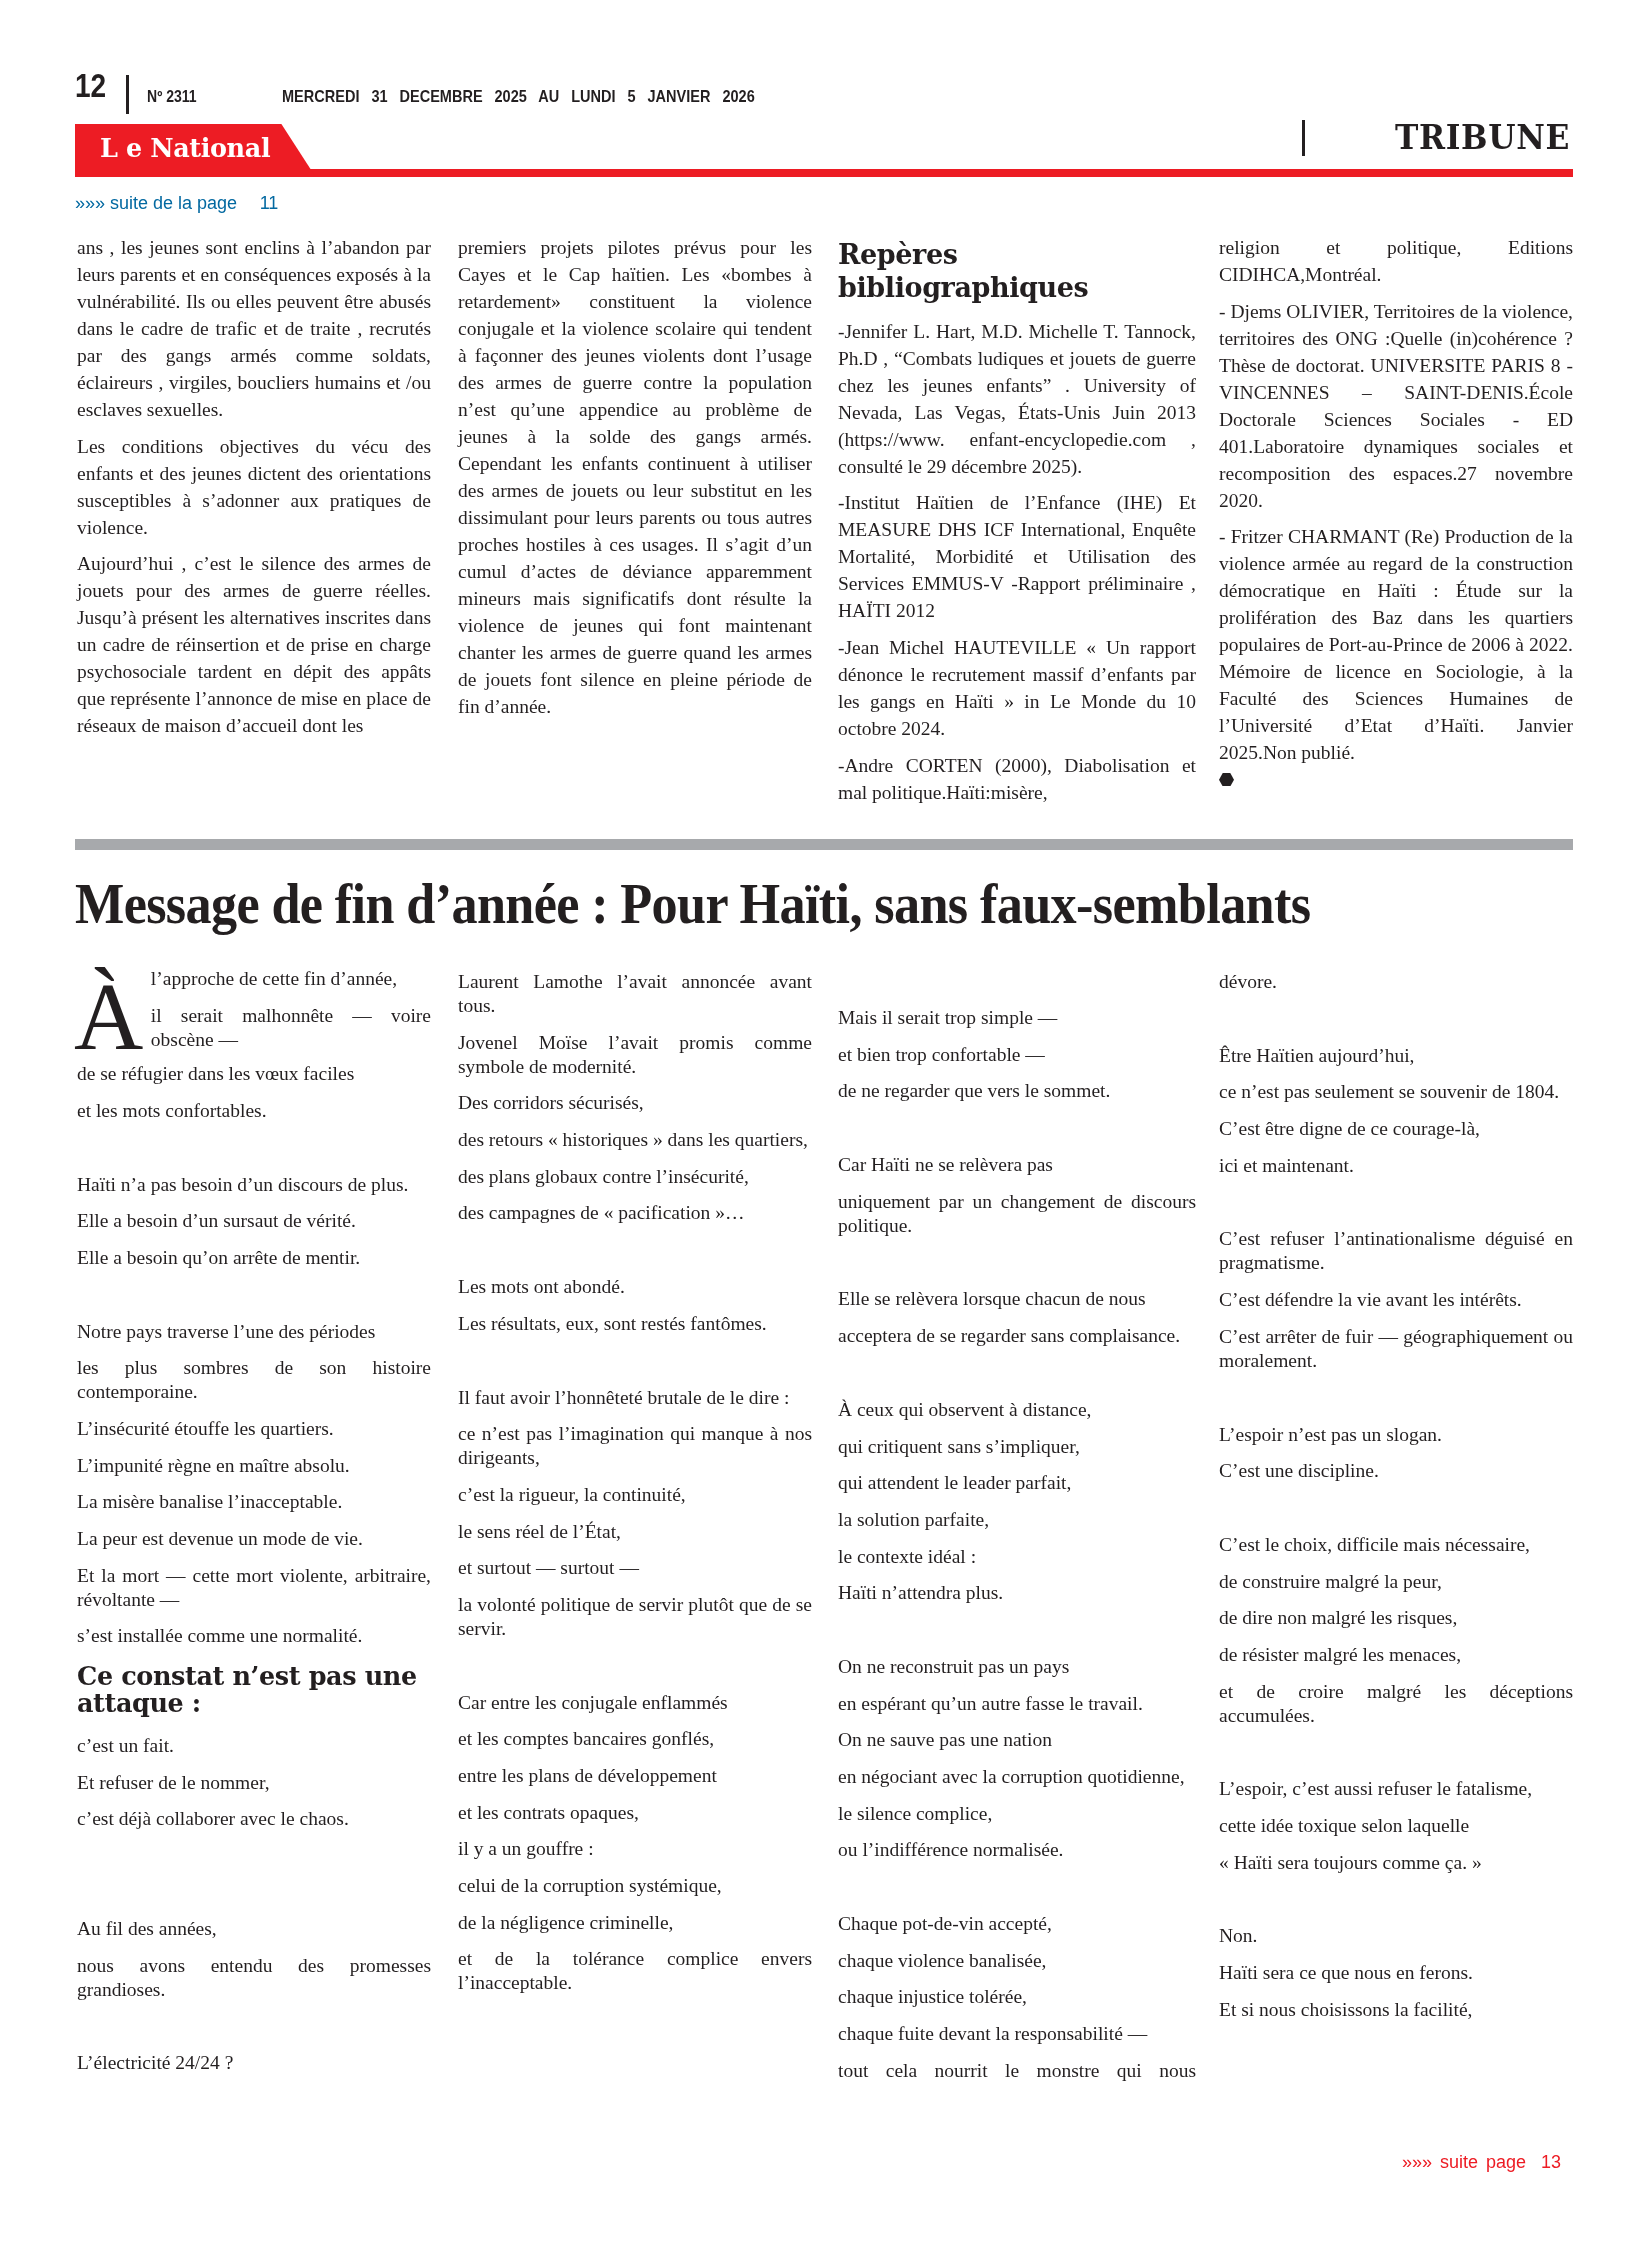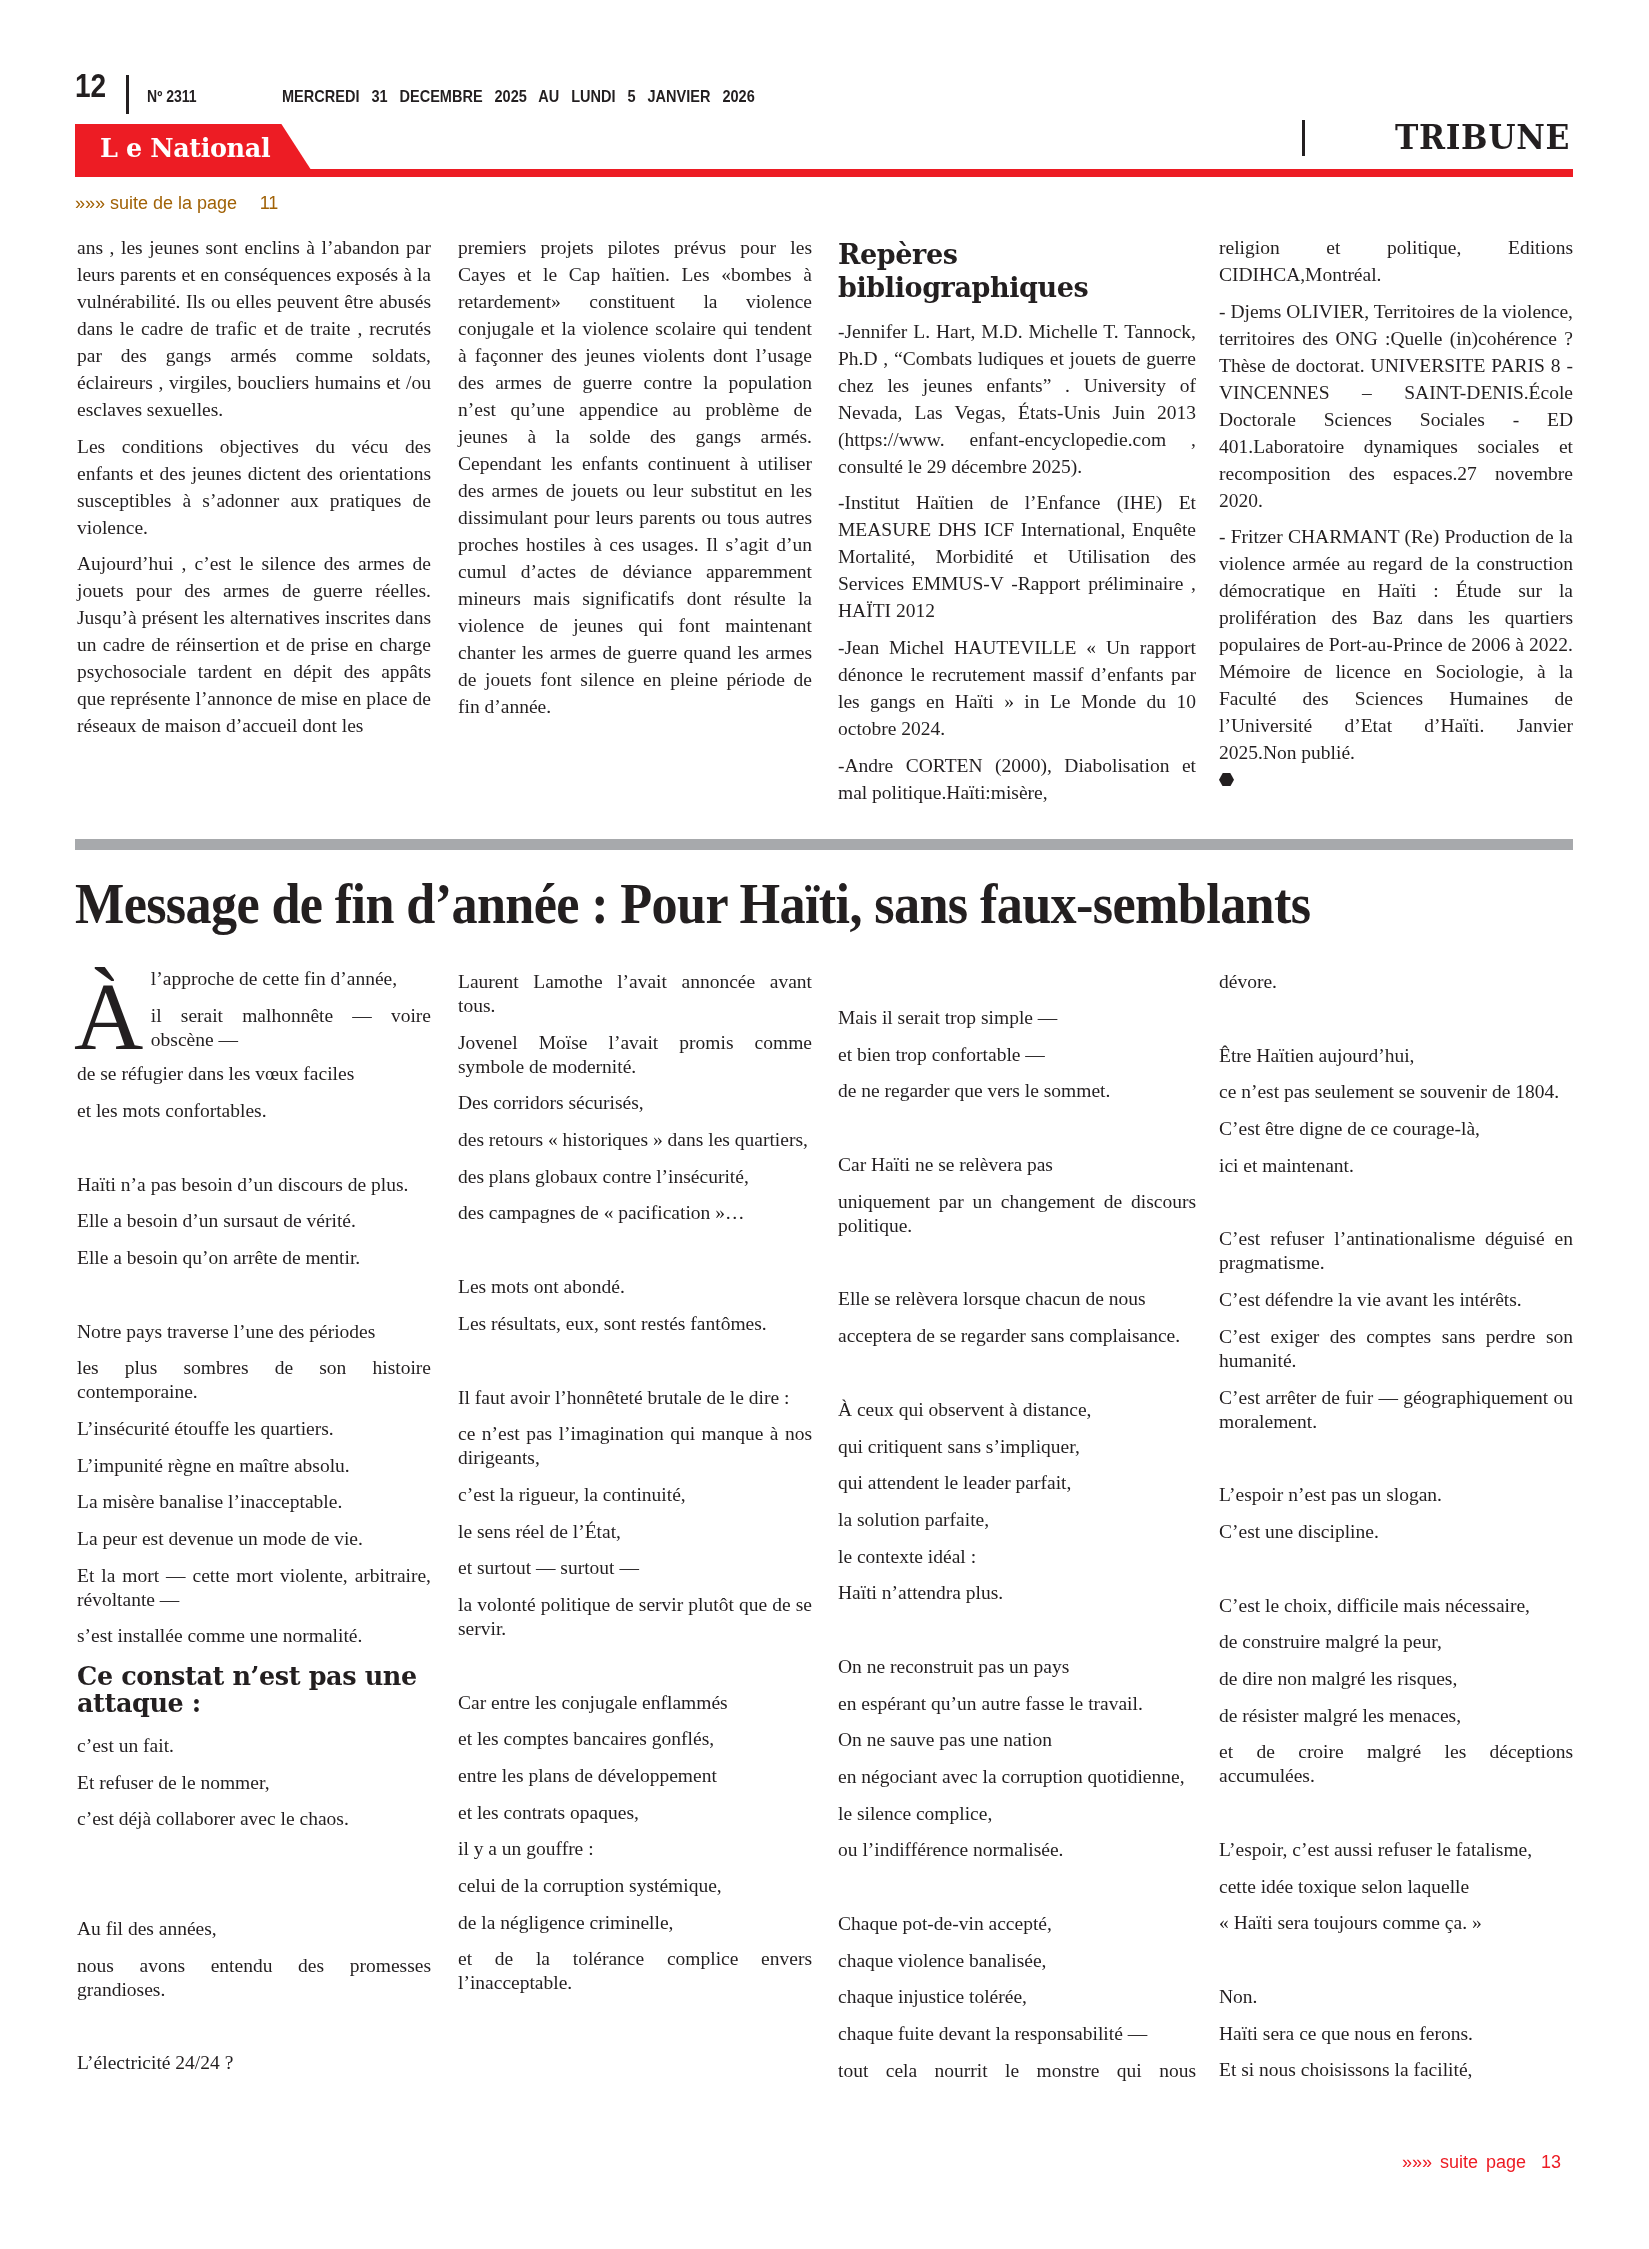--- a/index.html
+++ b/index.html
@@ -10,21 +10,21 @@
   .page-num { left: 75px; top: 69px; font-family: "Liberation Sans", sans-serif; font-weight: bold; font-size: 33px; line-height: 1; transform: scaleX(0.85); transform-origin: left; }
   .num-sep { left: 126px; top: 75px; width: 3px; height: 39px; background: #231f20; }
   .issue { left: 147px; top: 87px; font-family: "Liberation Sans", sans-serif; font-weight: bold; font-size: 16.5px; transform: scaleX(0.85); transform-origin: left; }
   .dateline { left: 282px; top: 87px; font-family: "Liberation Sans", sans-serif; font-weight: bold; font-size: 16.5px; word-spacing: 9px; transform: scaleX(0.88); transform-origin: left; white-space: nowrap; }
   .brand-red { left: 75px; top: 124px; width: 240px; height: 52px; background: #ed1c24; clip-path: polygon(0 0, 86% 0, 100% 100%, 0 100%); }
   .brand-line { left: 75px; top: 169px; width: 1498px; height: 8.2px; background: #ed1c24; }
   .brand-name { left: 100px; top: 133px; font-family: "DejaVu Serif", serif; font-weight: bold; font-size: 25.5px; color: #ffffff; letter-spacing: -0.4px; }
   .section-sep { left: 1302px; top: 120px; width: 3px; height: 36px; background: #231f20; }
   .section-name { left: 1395px; top: 118px; font-family: "DejaVu Serif", serif; font-weight: bold; font-size: 33px; letter-spacing: 0.7px; transform: scaleX(0.95); transform-origin: left; }
 
-  .cont-from { left: 75px; top: 193px; font-family: "Liberation Sans", sans-serif; font-size: 18px; color: #a16207; }
+  .cont-from { left: 75px; top: 193px; font-family: "Liberation Sans", sans-serif; font-size: 18px; color: #0369a1; }
   .cont-from .n { margin-left: 22.5px; }
 
   
   .col { font-family: "Liberation Serif", serif; font-size: 19.5px; line-height: 27px; text-align: justify; hyphens: manual; }
   .col p { margin: 0 0 9.7px 0; }
   .c1 { left: 77px; width: 354px; }
   .c2 { left: 458px; width: 354px; }
   .c3 { left: 838px; width: 358px; }
   .c4 { left: 1219px; width: 354px; }
 
@@ -189,21 +189,20 @@
 <div class="abs art c4" style="top:970px;">
   <div class="ln">dévore.</div>
   <div class="gap"></div>
   <div class="ln">Être Haïtien aujourd’hui,</div>
   <div class="ln">ce n’est pas seulement se souvenir de 1804.</div>
   <div class="ln">C’est être digne de ce courage-là,</div>
   <div class="ln">ici et maintenant.</div>
   <div class="gap"></div>
   <div class="ln">C’est refuser l’antinationalisme déguisé en pragmatisme.</div>
   <div class="ln">C’est défendre la vie avant les intérêts.</div>
-  <div class="ln">C’est exiger des comptes sans perdre son humanité.</div>
   <div class="ln">C’est arrêter de fuir — géographiquement ou moralement.</div>
   <div class="gap"></div>
   <div class="ln">L’espoir n’est pas un slogan.</div>
   <div class="ln">C’est une discipline.</div>
   <div class="gap"></div>
   <div class="ln">C’est le choix, difficile mais nécessaire,</div>
   <div class="ln">de construire malgré la peur,</div>
   <div class="ln">de dire non malgré les risques,</div>
   <div class="ln">de résister malgré les menaces,</div>
   <div class="ln">et de croire malgré les déceptions accumulées.</div>

